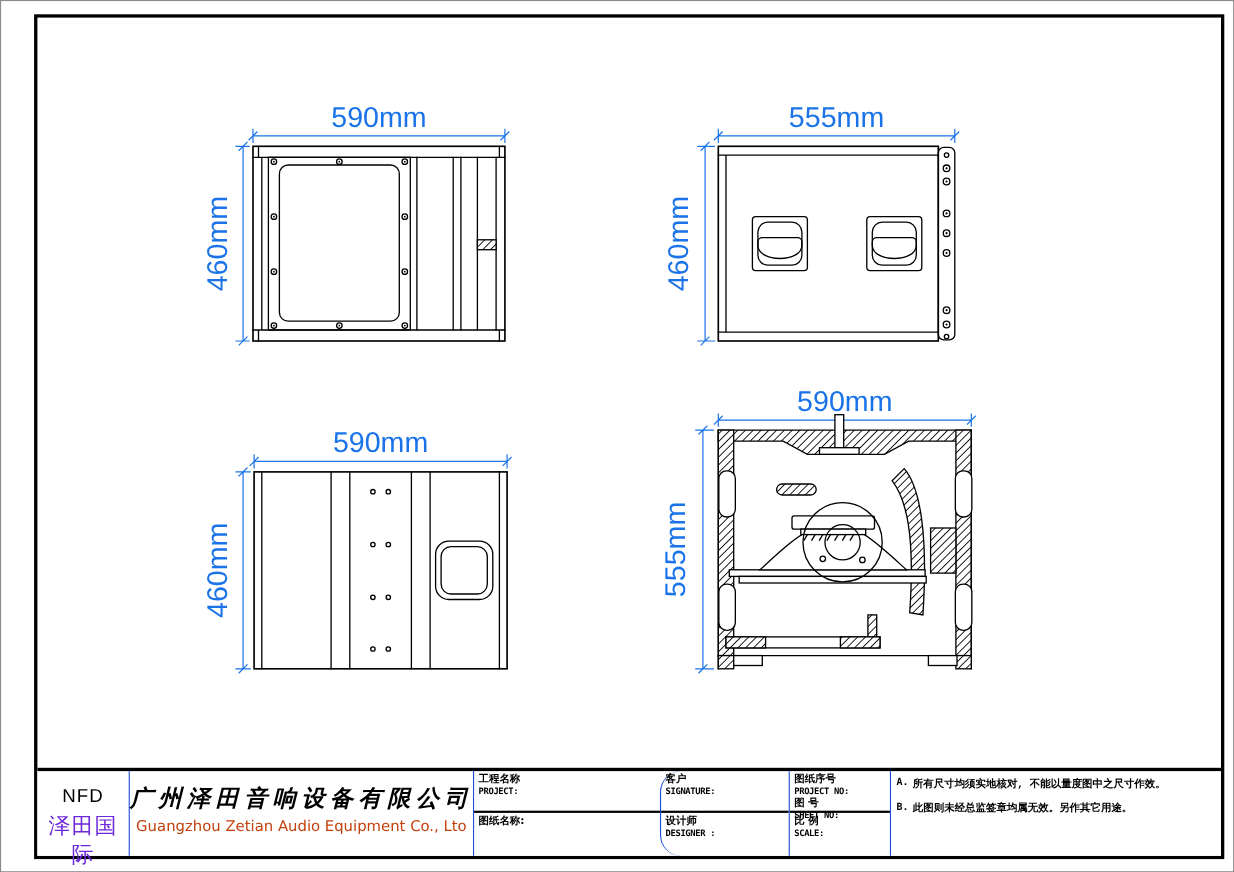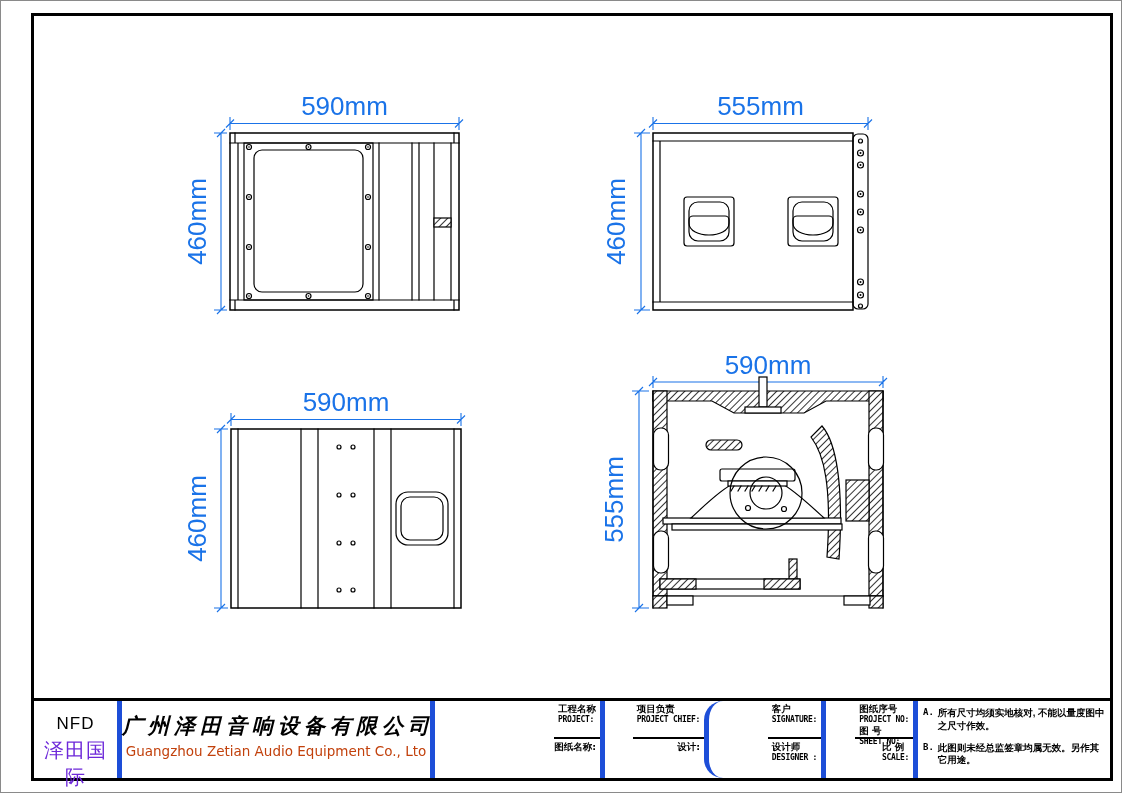--- a/index.html
+++ b/index.html
@@ -22,40 +22,40 @@
   .sd{fill:#000;stroke:none;}
   .d{stroke:#1a73e8;fill:none;stroke-width:1.1;}
   .dim-t{fill:#1a73e8;font-family:"Liberation Sans",sans-serif;font-size:26px;text-anchor:middle;}
 
   
   .titleblock{
     position:absolute;left:0;top:682px;width:1076px;height:80px;
     border-top:3px solid #000;display:flex;box-sizing:border-box;background:#fff;
   }
   .tb-cell{box-sizing:border-box;height:100%;}
-  .tb-cell + .tb-cell{border-left:5px solid #1d4ed8;align-items:flex-end;}
+  .tb-cell + .tb-cell{border-left:1px solid #1d4ed8;}
   .tb-logo{width:83px;text-align:center;padding-top:13px;}
   .logo-brand{font-size:17px;color:#000;letter-spacing:1px;}
   .logo-sub{font-size:20px;color:#6d28d9;margin-top:3px;letter-spacing:1px;font-family:Liberation Sans, sans-serif;}
   .tb-company{width:313px;text-align:center;}
   .company-cn{
     margin-top:11px;font-family:"DejaVu Serif",serif;font-style:italic;font-weight:bold;
     font-size:21px;letter-spacing:5px;color:#000;white-space:nowrap;
   }
   .company-en{font-size:13.5px;color:#c2410c;margin-top:3px;font-family:"DejaVu Sans",sans-serif;}
   .tb-col{display:flex;flex-direction:column;}
   .tb-colA{width:170px;} .tb-colB{width:104px;} .tb-colC{width:117px;border-radius:19px;} .tb-colD{width:92px;}
   .tb-row1{height:38px;border-bottom:2px solid #000;box-sizing:border-box;padding:2px 4px;}
   .tb-row2{flex:1;padding:2px 4px;}
   .f-cn{display:block;font-size:9.5px;font-weight:bold;line-height:1.25;color:#000;font-family:"DejaVu Sans",sans-serif;}
   .f-en{display:block;font-size:8px;font-weight:bold;line-height:1.25;color:#000;font-family:"DejaVu Sans Mono",monospace;letter-spacing:-0.3px;}
   .tb-notes{flex:1;padding:6px 5px 0 5px;}
   .note{display:flex;gap:4px;margin-bottom:9px;}
   .note-label{font-size:9px;font-weight:bold;color:#000;font-family:"DejaVu Sans Mono",monospace;flex:0 0 auto;}
-  .note-text{font-size:9.5px;font-weight:bold;line-height:1.35;color:#000;font-family:Liberation Sans, sans-serif;}
+  .note-text{font-size:9.5px;font-weight:bold;line-height:1.35;color:#000;font-family:Liberation Mono, monospace;}
 </style>
 </head>
 <body>
 
 <div class="page">
   <div class="frame">
 
     <svg class="drawing-svg" width="1076" height="682" viewBox="0 0 1076 682">
       <defs>
         <pattern id="hp" width="5" height="5" patternUnits="userSpaceOnUse" patternTransform="rotate(45)">
@@ -252,29 +252,20 @@
       <div class="tb-cell tb-col tb-colA">
         <div class="tb-row1">
           <span class="f-cn">工程名称</span>
           <span class="f-en">PROJECT:</span>
         </div>
         <div class="tb-row2">
           <span class="f-cn">图纸名称:</span>
         </div>
       </div>
 
-      <div class="tb-cell tb-col tb-colB">
-        <div class="tb-row1">
-          <span class="f-cn">项目负责</span>
-          <span class="f-en">PROJECT CHIEF:</span>
-        </div>
-        <div class="tb-row2">
-          <span class="f-cn">设计:</span>
-        </div>
-      </div>
 
       <div class="tb-cell tb-col tb-colC">
         <div class="tb-row1">
           <span class="f-cn">客户</span>
           <span class="f-en">SIGNATURE:</span>
         </div>
         <div class="tb-row2">
           <span class="f-cn">设计师</span>
           <span class="f-en">DESIGNER :</span>
         </div>

